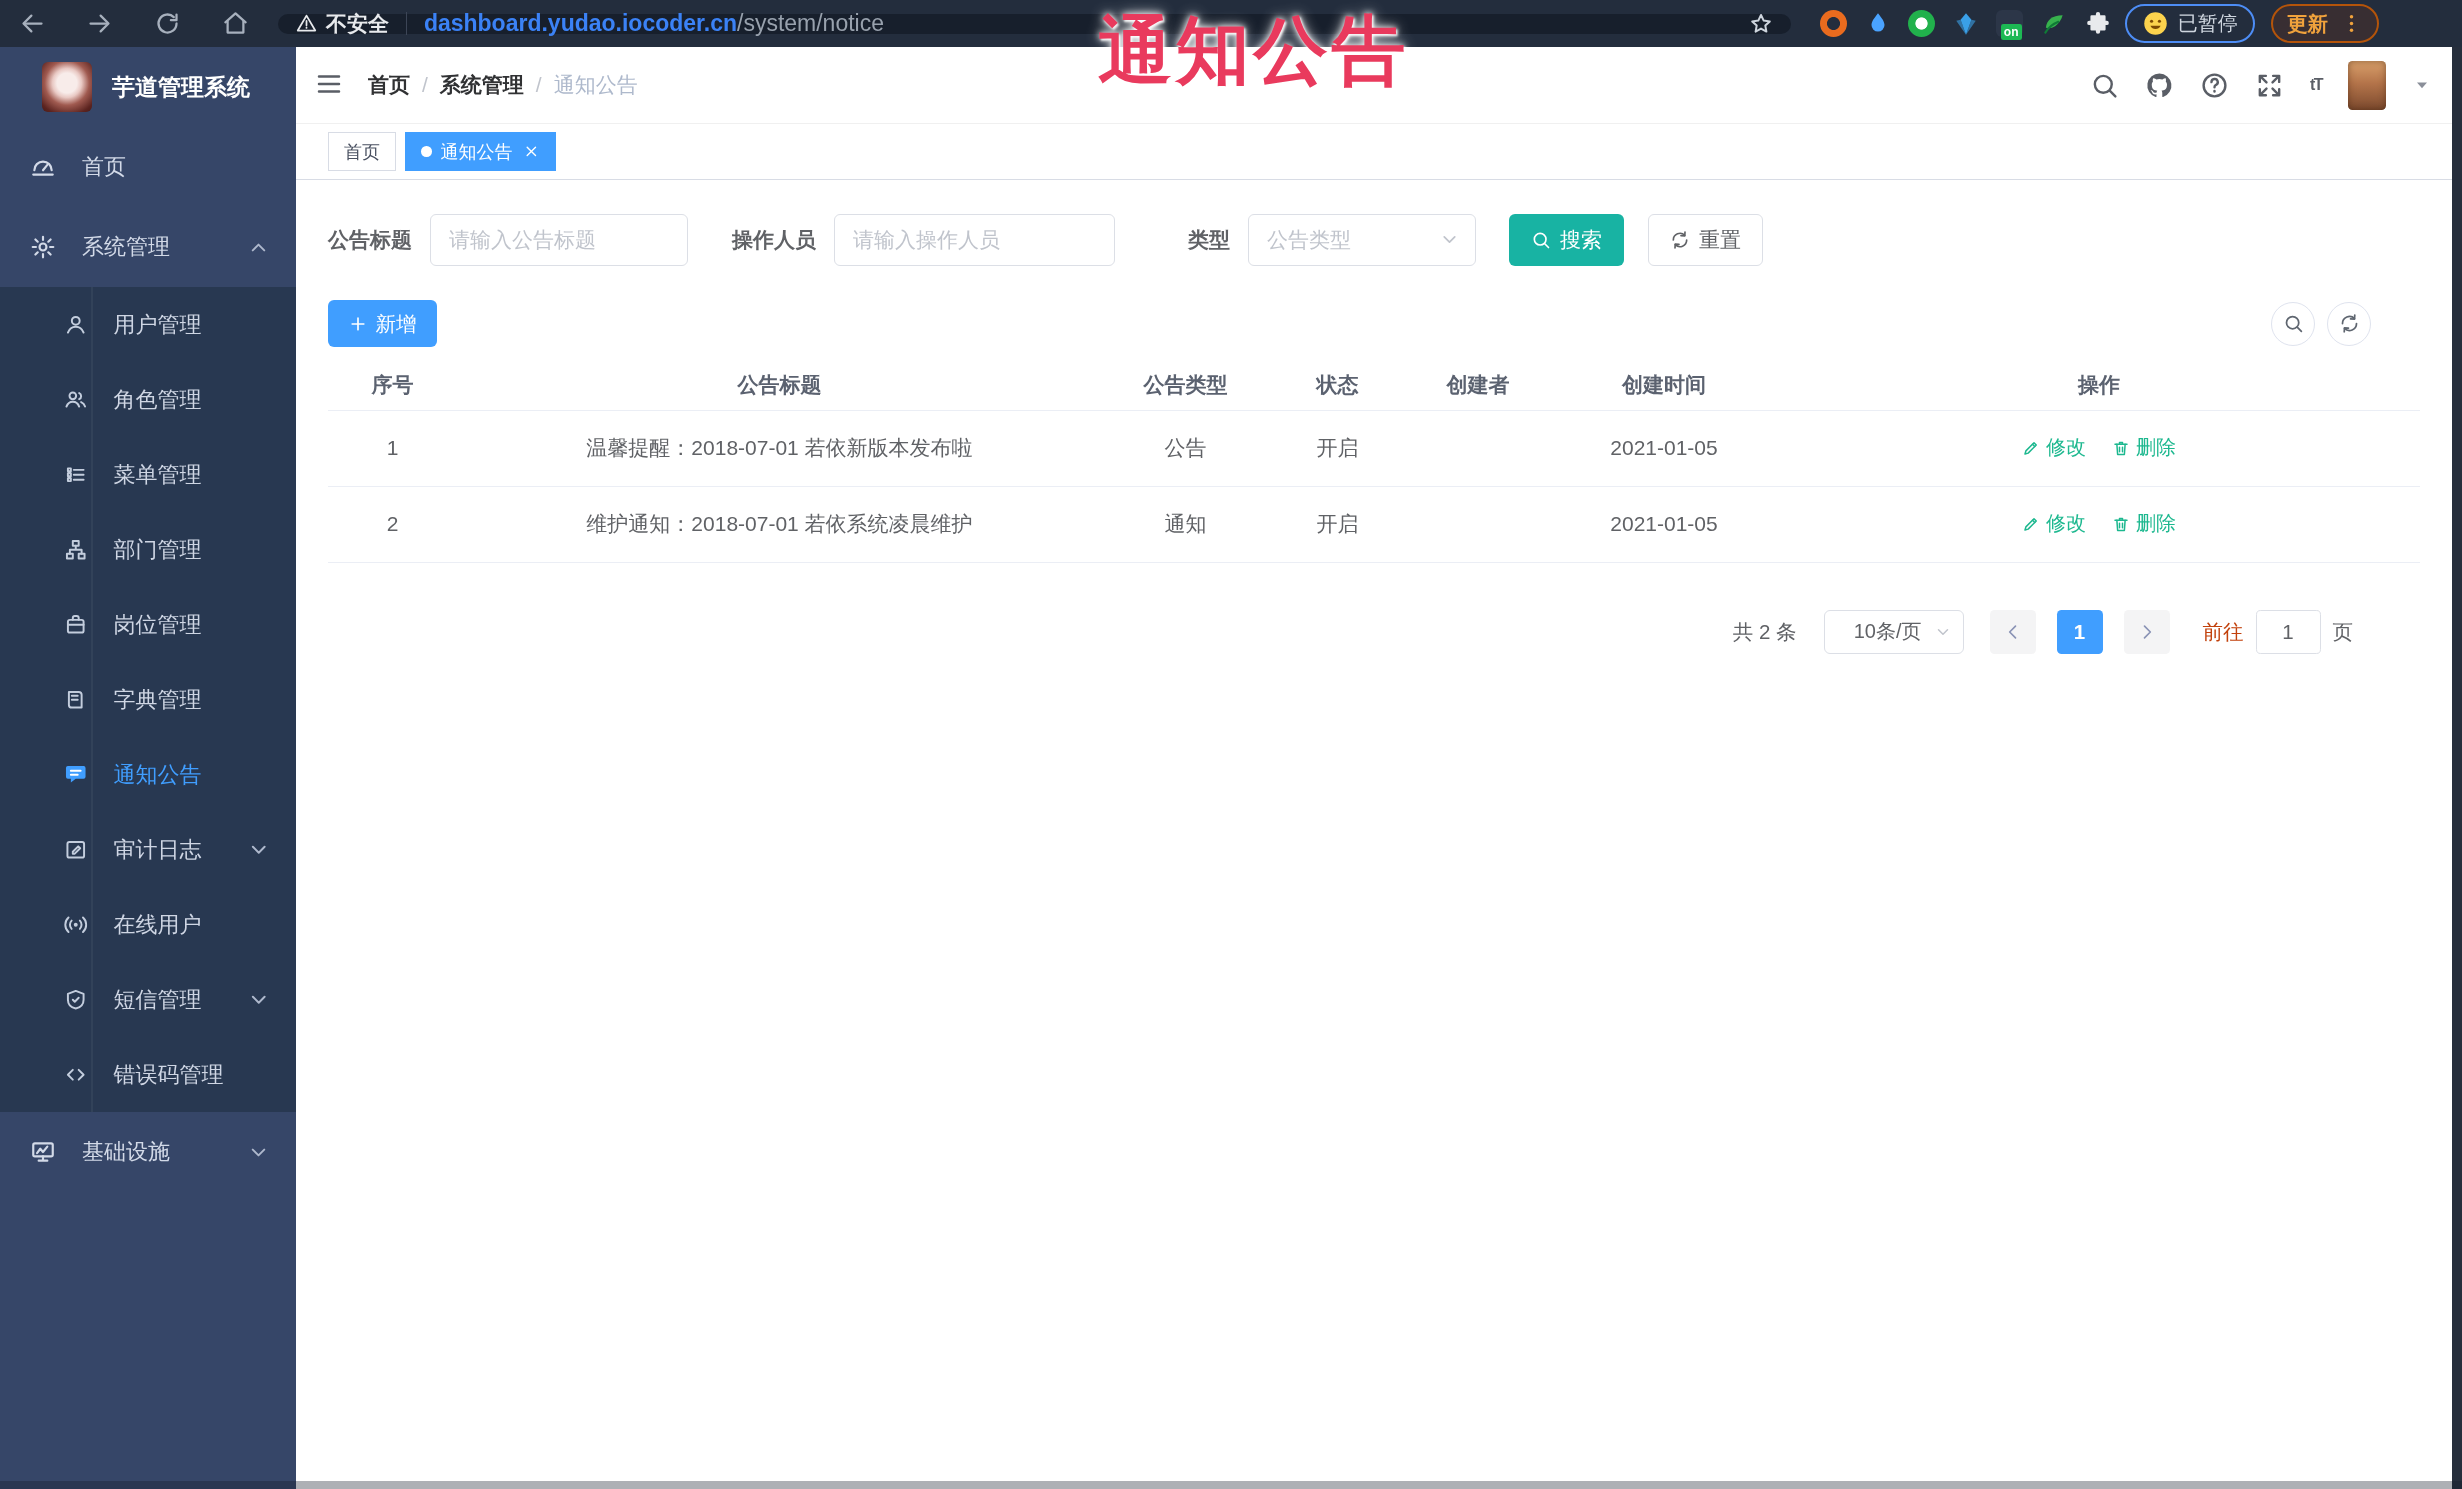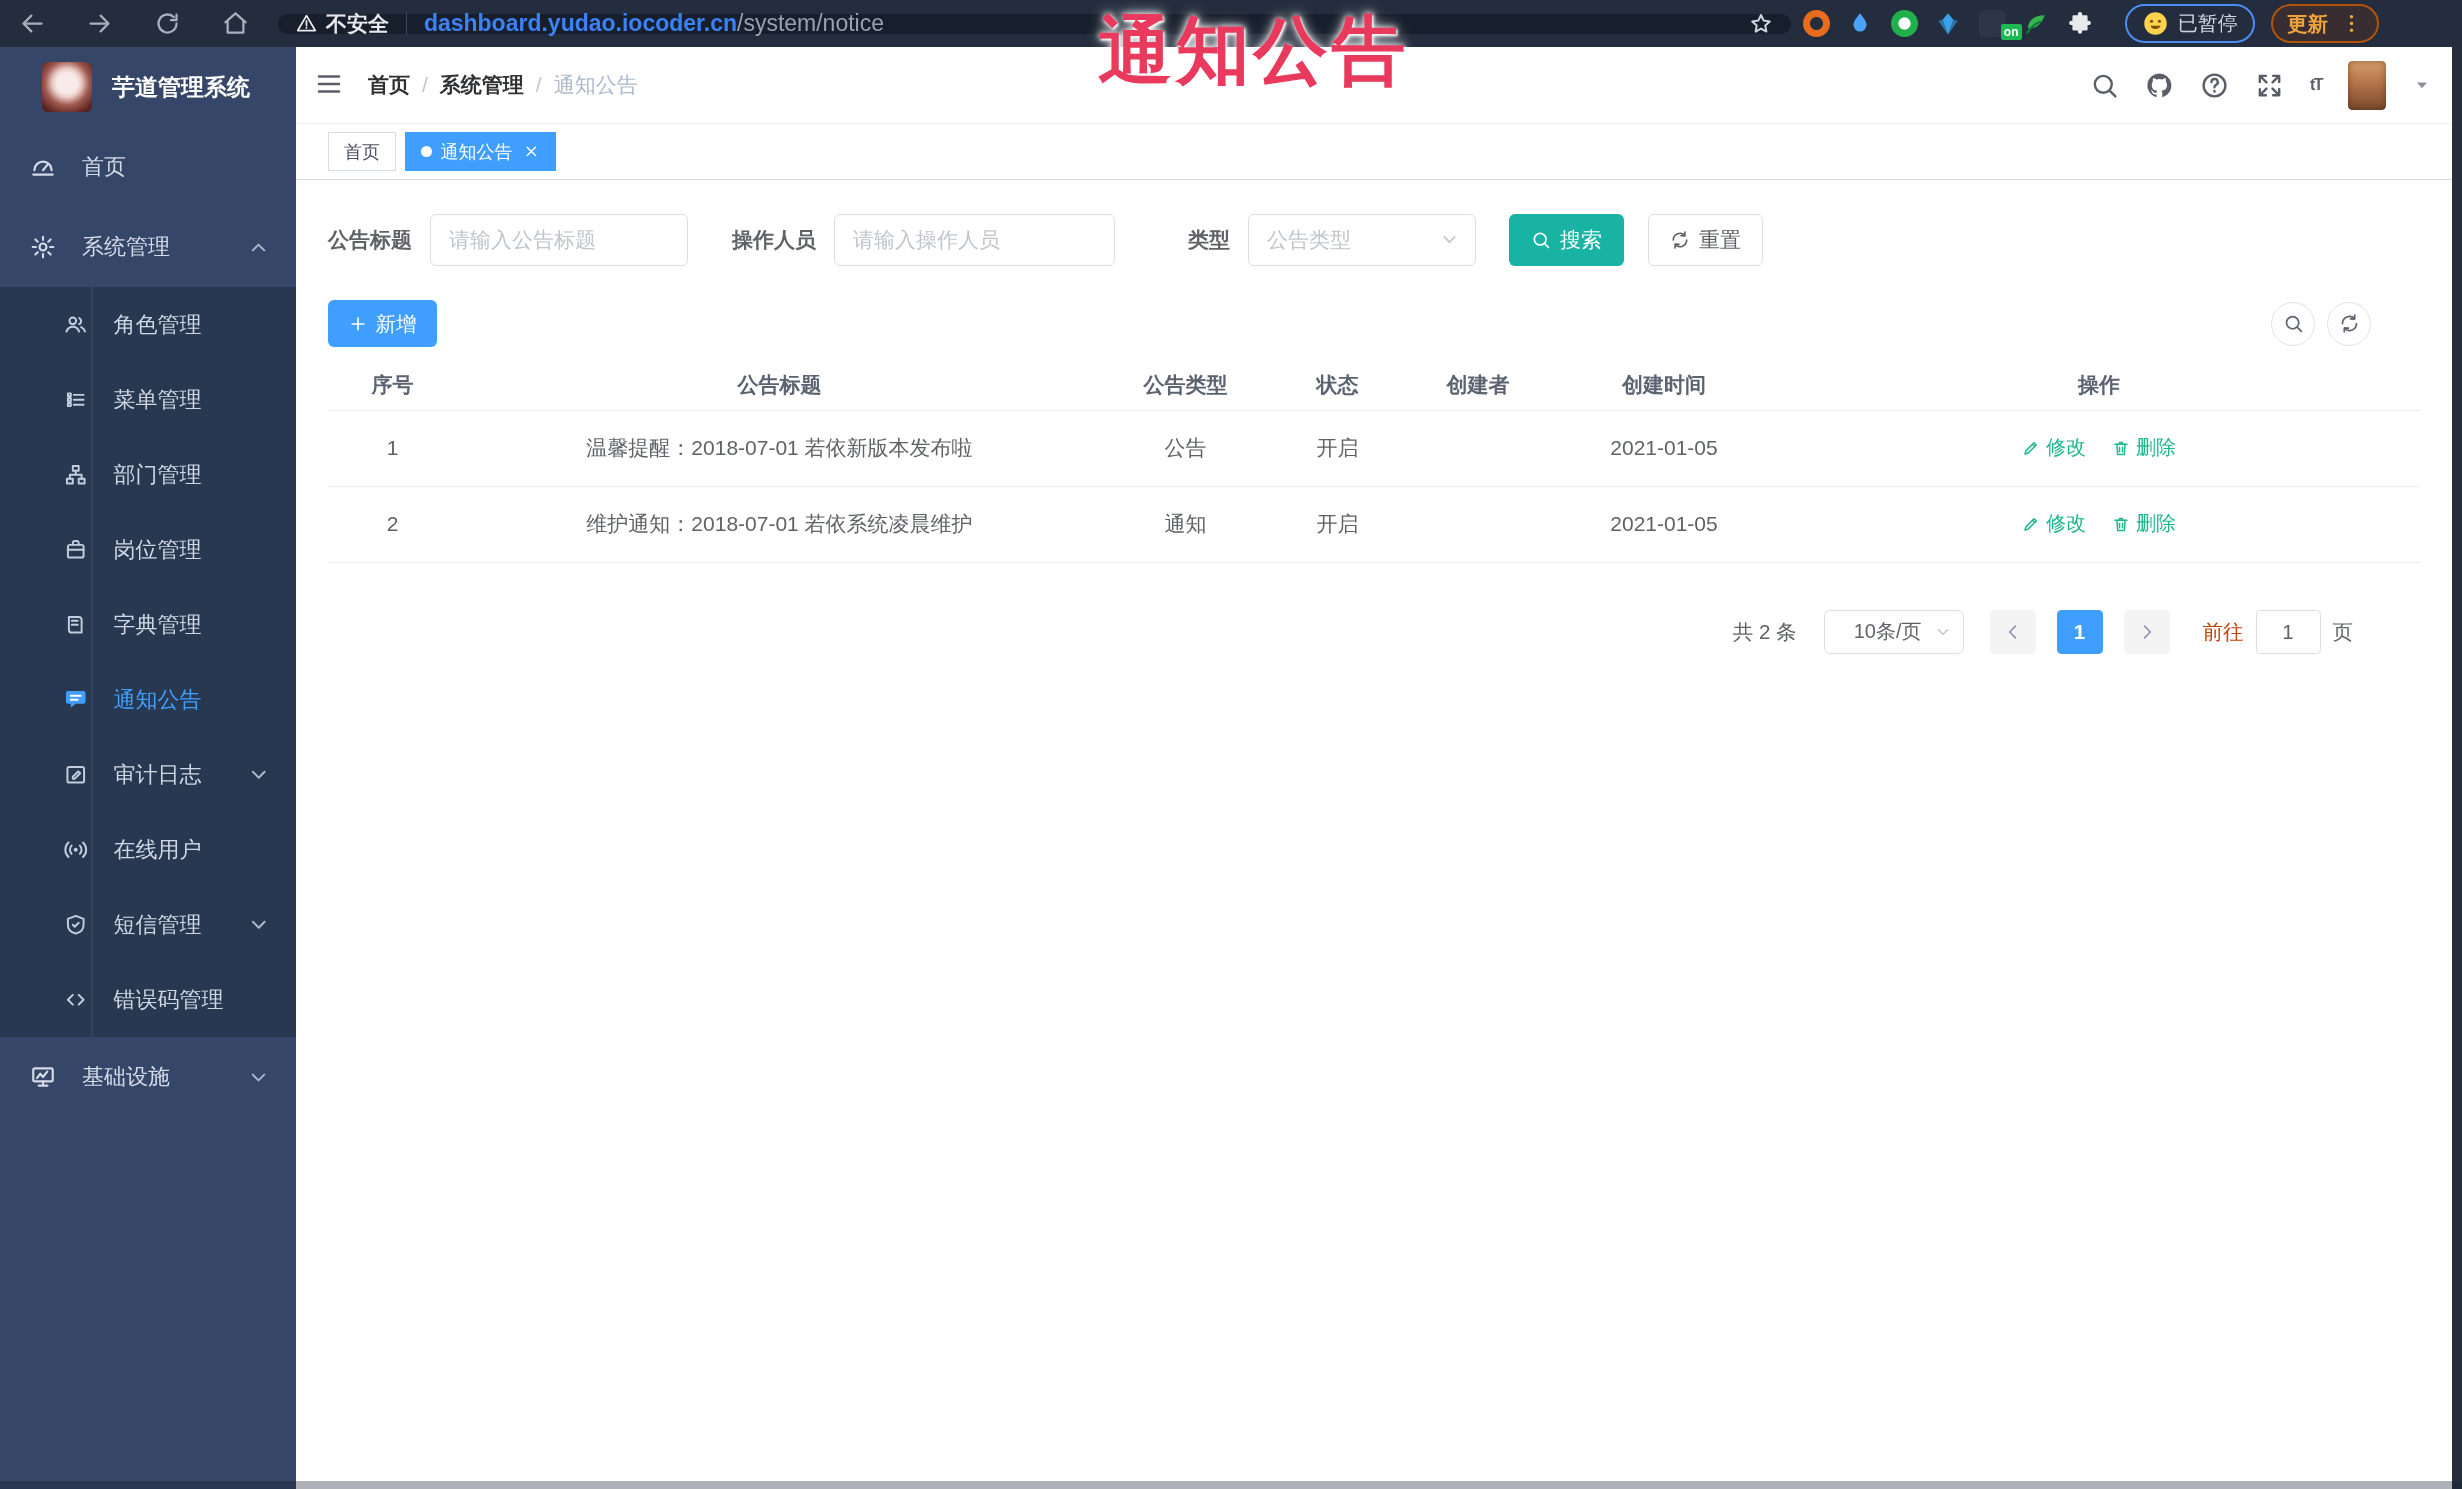--- a/index.html
+++ b/index.html
@@ -17,21 +17,21 @@
   .nav-ic svg{width:27px;height:27px;}
   #addr{margin-left:9px;width:1513px;height:20px;border-radius:17.4px;background:var(--pill_bg,#171f2c);
     display:flex;align-items:center;padding:0 18px;box-sizing:border-box;}
   #addr .warn{color:#e8eaed;margin-right:9px;}
   #sec-label{color:#e8eaed;font-size:21px;font-weight:700;margin-right:16.7px;}
   #addr .divider{width:1.5px;height:23px;background:#3c4556;margin-right:16.7px;}
   #url-host{color:#3b82f6;font-size:23px;font-weight:600;}
   #url-path{color:#98a1ad;font-size:23px;}
   #addr .spacer{flex:1;}
   #star{color:#cdd4dd;}
-  .ext{width:44px;display:flex;justify-content:flex-start;align-items:center;position:relative;}
+  .ext{width:44px;display:flex;justify-content:flex-end;align-items:center;position:relative;}
   .ext-dot{width:27px;height:27px;border-radius:50%;}
   .badge-on{position:absolute;bottom:-3px;right:1.5px;background:#1db954;color:#fff;font-size:12px;
     padding:0.8px 3px;border-radius:2.3px;font-weight:700;}
   #paused-pill{margin-left:13.7px;height:35px;border:2.3px solid #4d8df6;border-radius:20px;display:flex;
     align-items:center;padding:0 15px;gap:9px;color:#cfd6df;font-size:20px;}
   #update-pill{margin-left:16.7px;height:35px;border:2.3px solid #b4540a;border-radius:20px;display:flex;
     align-items:center;padding:0 13.7px;gap:12px;color:#f0a23c;font-size:20.5px;font-weight:700;background:rgba(120,50,20,.25);}
 
   
   #overlay-title{position:absolute;left:1098px;top:1.5px;z-index:60;font-size:74px;font-weight:800;
@@ -420,20 +420,26 @@
       <svg class="ic" viewBox="0 0 34 34" width="26" height="26">
           <use href="#i-gear"></use>
         </svg>
       <span class="s-label">系统管理</span>
       <svg class="ic chev" viewBox="0 0 30 30" width="23" height="23">
           <use href="#i-chev-u"></use>
         </svg>
     </div>
 
     <div class="submenu">
+      <div class="s-item" style="color:#c3cddd">
+        <svg class="ic" viewBox="0 0 31 31" width="23.5" height="23.5">
+            <use href="#i-user"></use>
+          </svg>
+        <span class="s-label">用户管理</span>
+      </div>
       <div class="s-item" style="color:#c3cddd">
         <svg class="ic" viewBox="0 0 31 31" width="23.5" height="23.5">
             <use href="#i-users"></use>
           </svg>
         <span class="s-label">角色管理</span>
       </div>
       <div class="s-item" style="color:#c3cddd">
         <svg class="ic" viewBox="0 0 31 31" width="23.5" height="23.5">
             <use href="#i-list"></use>
           </svg>

